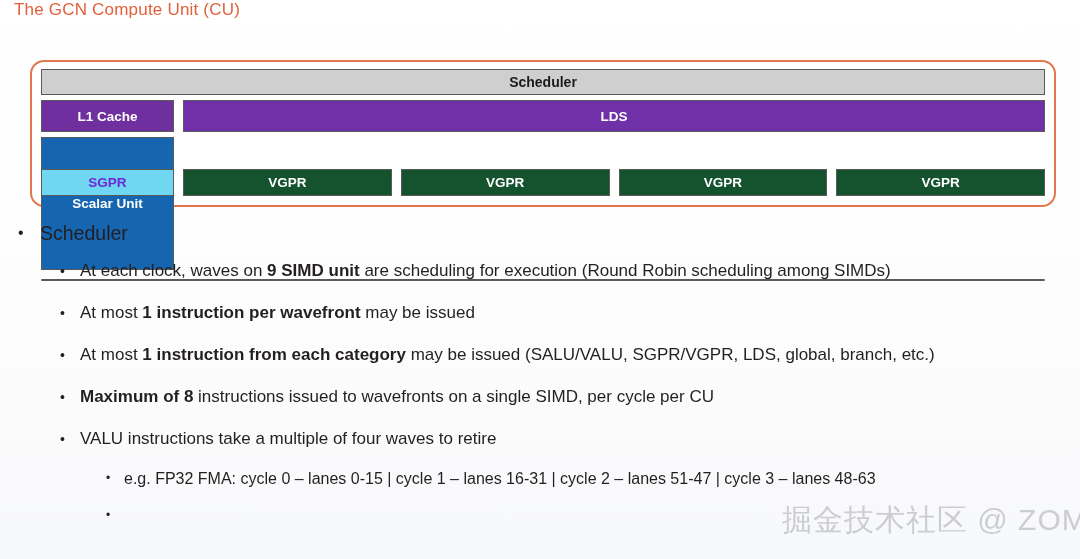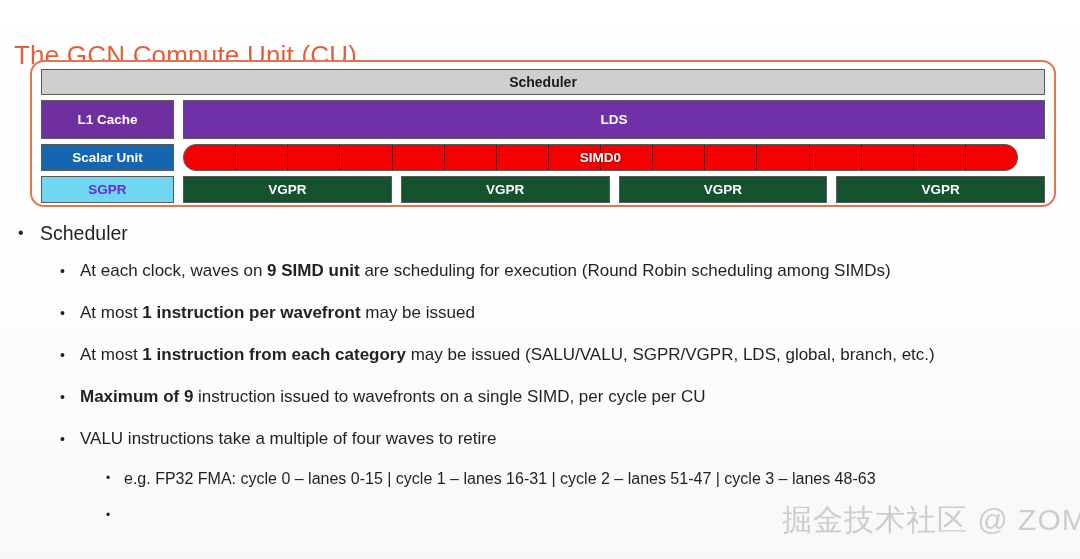--- a/index.html
+++ b/index.html
@@ -14,27 +14,26 @@
     overflow: hidden;
     font-family: "Liberation Sans", sans-serif;
     background: linear-gradient(180deg,#ffffff 0%,#fdfdfd 55%,#f7f8fa 100%);
   }
 
   
   #slide-title {
     position: absolute;
     left: 14px;
     top: 0px;
-    font-size: 26px;
+    font-size: 17px;
     letter-spacing: 0.2px;
     color: #e2603b;
     font-family: "Liberation Sans", sans-serif;
     font-weight: 400;
     white-space: nowrap;
-    margin-top: 40px;
   }
 
   
   #cu-diagram {
     position: absolute;
     left: 30px;
     top: 60px;
     width: 1026px;
     height: 147px;
     border: 2px solid #e2764e;
@@ -42,22 +41,22 @@
     box-sizing: border-box;
     background: #ffffff;
     padding: 7px 9px 8px 9px;
   }
   .diag-row {
     display: flex;
     align-items: stretch;
     width: 100%;
   }
   .row-sched { height: 26px; margin-bottom: 5px; }
-  .row-cache { height: 39px; margin-bottom: 5px; }
-  .row-simd  { height: 27px; margin-bottom: 5px; }
+  .row-cache { height: 32px; margin-bottom: 5px; }
+  .row-simd  { height: 27px; margin-bottom: 5px; flex-direction: column; }
   .row-vgpr  { height: 27px; }
 
   .cell {
     box-sizing: border-box;
     border: 1.5px solid #5a5a5a;
     display: flex;
     align-items: center;
     justify-content: center;
     font-size: 13.5px;
     font-weight: 700;
@@ -257,21 +256,21 @@
       <div class="bl lvl2">
         <span class="dot">•</span>
         <span class="txt"><span>At most </span><b>1 instruction per wavefront</b><span> may be issued</span></span>
       </div>
       <div class="bl lvl2">
         <span class="dot">•</span>
         <span class="txt"><span>At most </span><b>1 instruction from each category</b><span> may be issued (SALU/VALU, SGPR/VGPR, LDS, global, branch, etc.)</span></span>
       </div>
       <div class="bl lvl2">
         <span class="dot">•</span>
-        <span class="txt"><b>Maximum of 9</b><span> instruction issued to wavefronts on a single SIMD, per cycle per CU</span></span>
+        <span class="txt"><b>Maximum of 8</b><span> instructions issued to wavefronts on a single SIMD, per cycle per CU</span></span>
       </div>
       <div class="bl lvl2">
         <span class="dot">•</span>
         <span class="txt"><span>VALU instructions take a multiple of four waves to retire</span></span>
       </div>
       <div class="bl lvl3">
         <span class="dot">•</span>
         <span class="txt"><span>e.g. FP32 FMA: cycle 0 – lanes 0-15 | cycle 1 – lanes 16-31 | cycle 2 – lanes 51-47 | cycle 3 – lanes 48-63</span></span>
       </div>
       <div class="bl lvl3">

